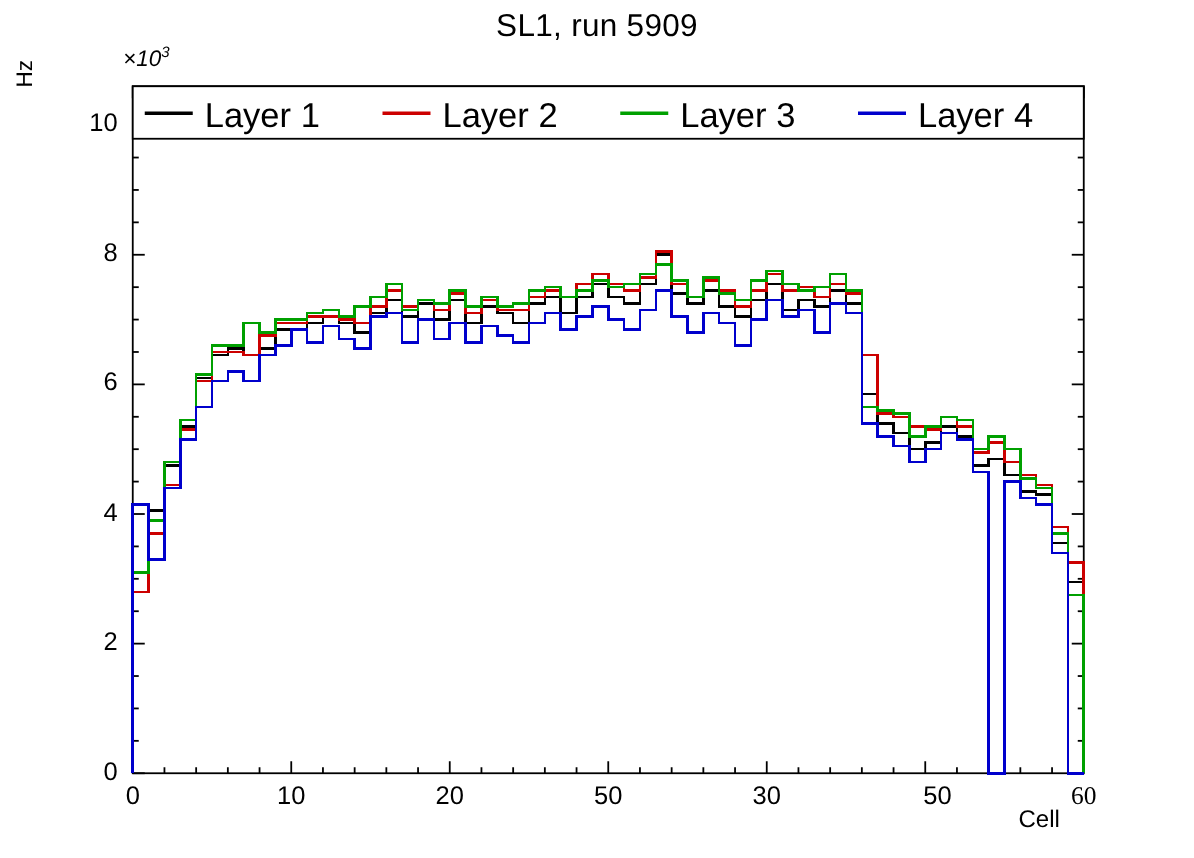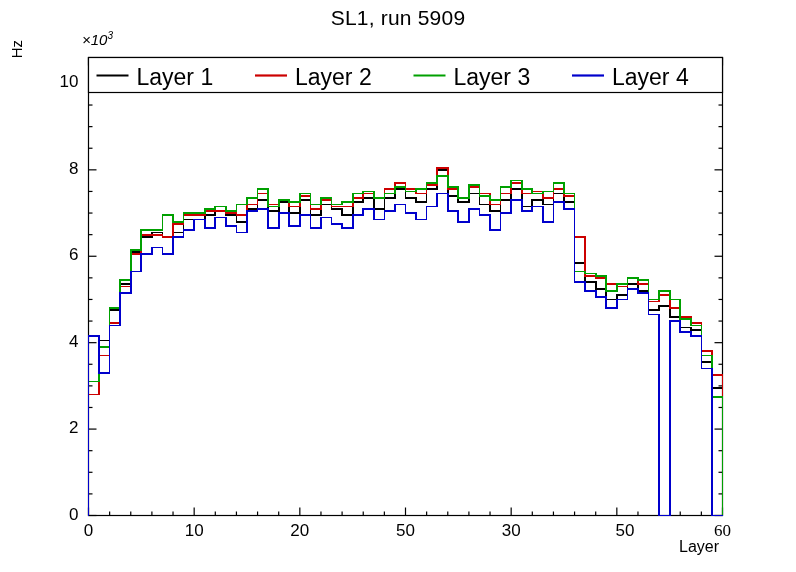--- a/index.html
+++ b/index.html
@@ -18,21 +18,21 @@
   svg{position:absolute;left:0;top:0;}
   .legend-text{font-size:23px;font-family:"Liberation Sans", sans-serif;}
 </style>
 </head>
 <body>
 <div id="root">
 
 <div class="title">SL1, run 5909</div>
 <div class="ylabel">Hz</div>
 <div class="multiplier"><span>×10<sup>3</sup></span></div>
-<div class="xlabel">Layer</div>
+<div class="xlabel">Cell</div>
 
 <svg id="plot" width="796" height="572">
       <rect x="88.5" y="57.5" width="634" height="458" fill="none" stroke="#000" stroke-width="1.2"></rect>
       <line x1="88.5" y1="515.5" x2="96.5" y2="515.5" stroke="#000" stroke-width="1.2"></line>
       <line x1="722.5" y1="515.5" x2="714.5" y2="515.5" stroke="#000" stroke-width="1.2"></line>
       <line x1="88.5" y1="493.89622641509436" x2="92.5" y2="493.89622641509436" stroke="#000" stroke-width="1.2"></line>
       <line x1="722.5" y1="493.89622641509436" x2="718.5" y2="493.89622641509436" stroke="#000" stroke-width="1.2"></line>
       <line x1="88.5" y1="472.29245283018867" x2="92.5" y2="472.29245283018867" stroke="#000" stroke-width="1.2"></line>
       <line x1="722.5" y1="472.29245283018867" x2="718.5" y2="472.29245283018867" stroke="#000" stroke-width="1.2"></line>
       <line x1="88.5" y1="450.688679245283" x2="92.5" y2="450.688679245283" stroke="#000" stroke-width="1.2"></line>

